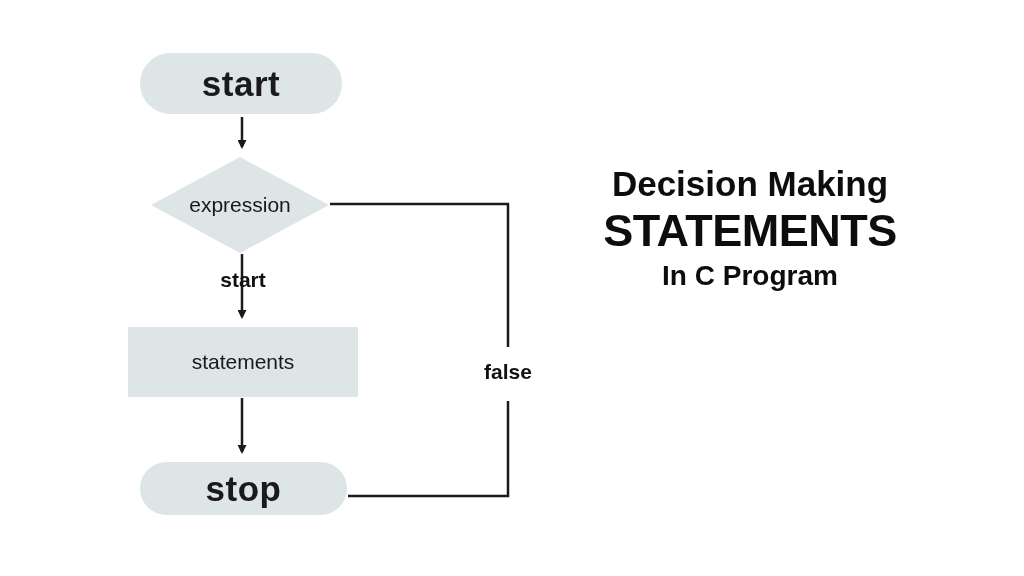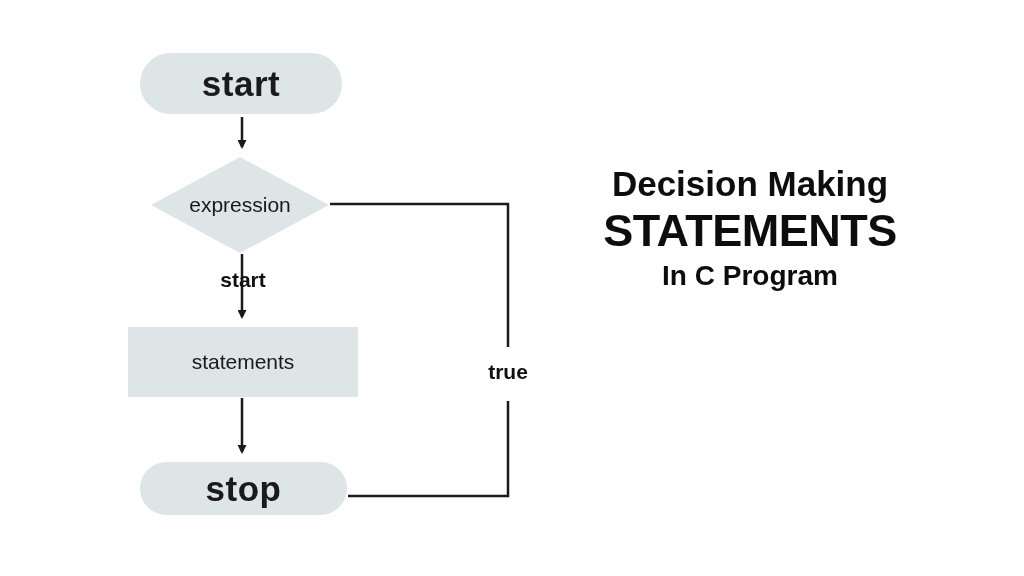--- a/index.html
+++ b/index.html
@@ -126,21 +126,21 @@
   <div class="node terminator node-label-big" style="left:140px; top:53px; width:202px; height:61px;">
     <span>start</span>
   </div>
 
   <div class="edge-label" style="left:213px; top:268px; width:60px;">start</div>
 
   <div class="node process node-label-mid" style="left:128px; top:327px; width:230px; height:70px;">
     <span>statements</span>
   </div>
 
-  <div class="edge-label" style="left:478px; top:360px; width:60px;">true</div>
+  <div class="edge-label" style="left:478px; top:360px; width:60px;">false</div>
 
   <div class="node terminator node-label-big" style="left:140px; top:462px; width:207px; height:53px;">
     <span>stop</span>
   </div>
 
   <div class="title-block">
     <div class="title-line1">Decision Making</div>
     <div class="title-line2">STATEMENTS</div>
     <div class="title-line3">In C Program</div>
   </div>

